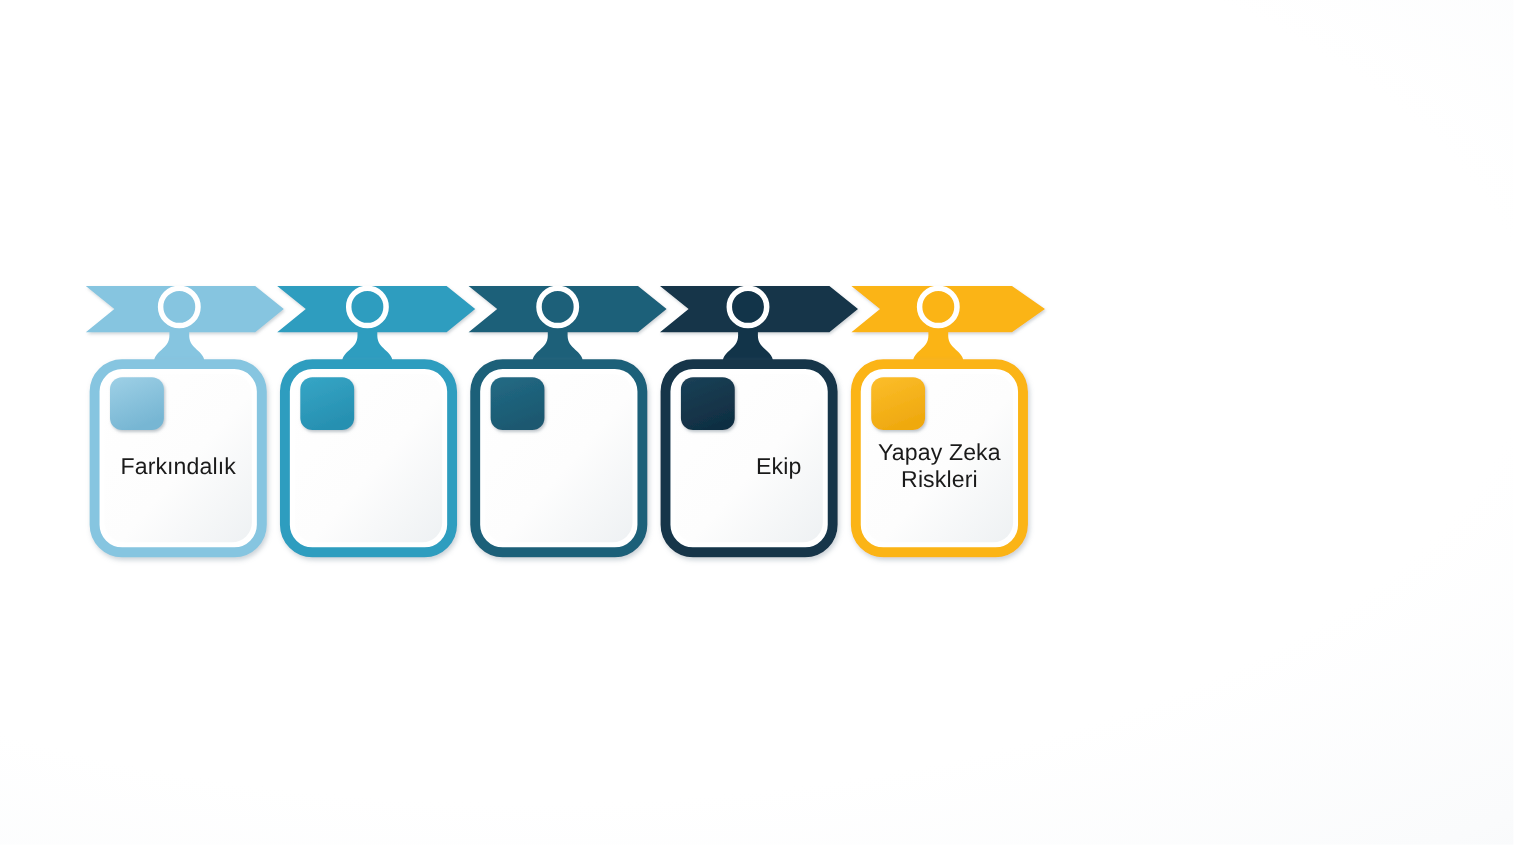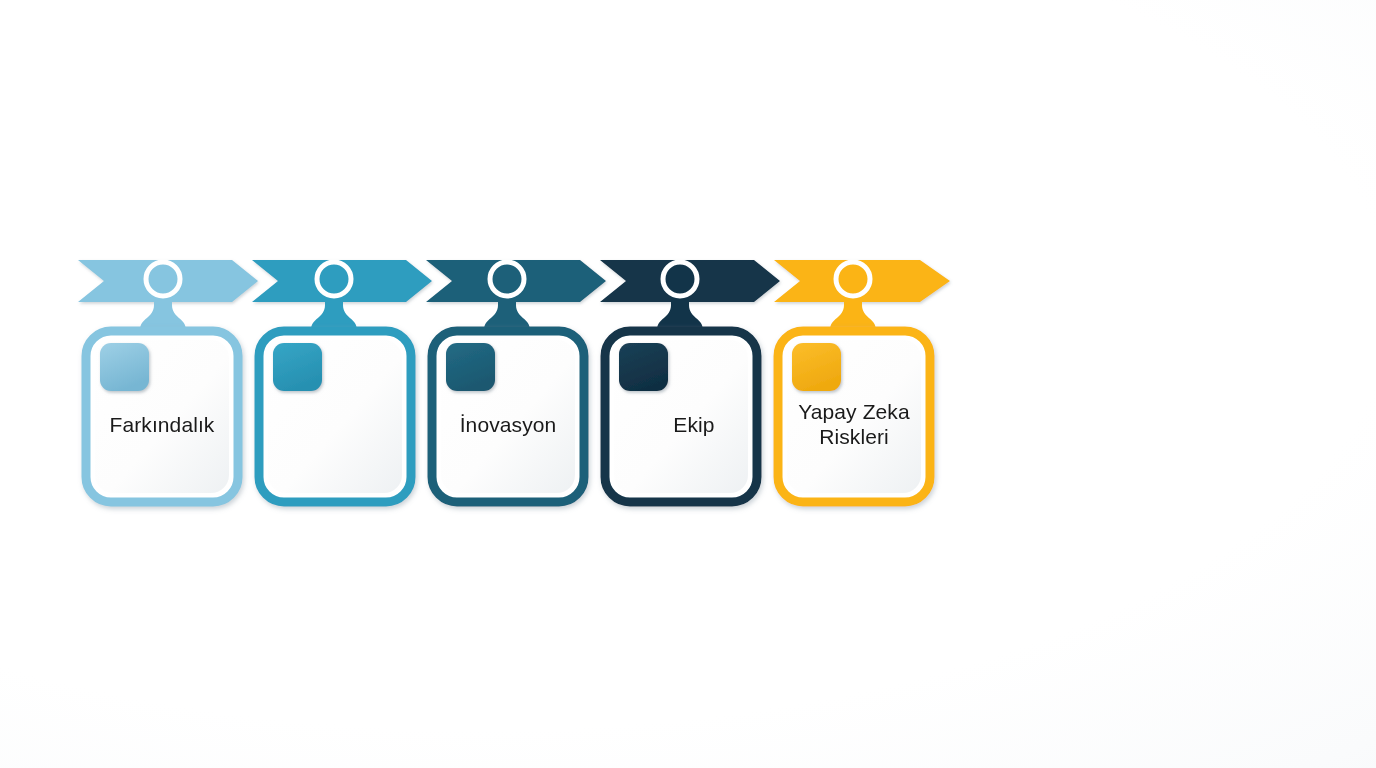--- a/index.html
+++ b/index.html
@@ -192,21 +192,20 @@
       </g>
       <rect x="787" y="340" width="134" height="153" rx="18" ry="18" fill="url(#cardFaceGrad)"></rect>
       <rect x="792" y="343" width="49" height="48" rx="11" ry="11" fill="url(#chipGrad5)" filter="url(#chipShadow)"></rect>
     </g>
   </svg>
 
   <div id="labels-layer">
     <div class="card-label" style="left:86px; top:390px; width:152px; height:70px;">Farkındalık</div>
 
 
-    <div class="card-label" style="left:432px; top:390px; width:152px; height:70px;">İnovasyon</div>
-
-    <div class="card-label" style="left:618px; top:390px; width:152px; height:70px;">Ekip</div>
+
+    <div class="card-label" style="left:632px; top:390px; width:152px; height:70px;">Ekip</div>
 
     <div class="card-label" style="left:770px; top:386px; width:168px; height:78px;">Yapay Zeka
 Riskleri</div>
   </div>
 
 </div>
 
 </body></html>

